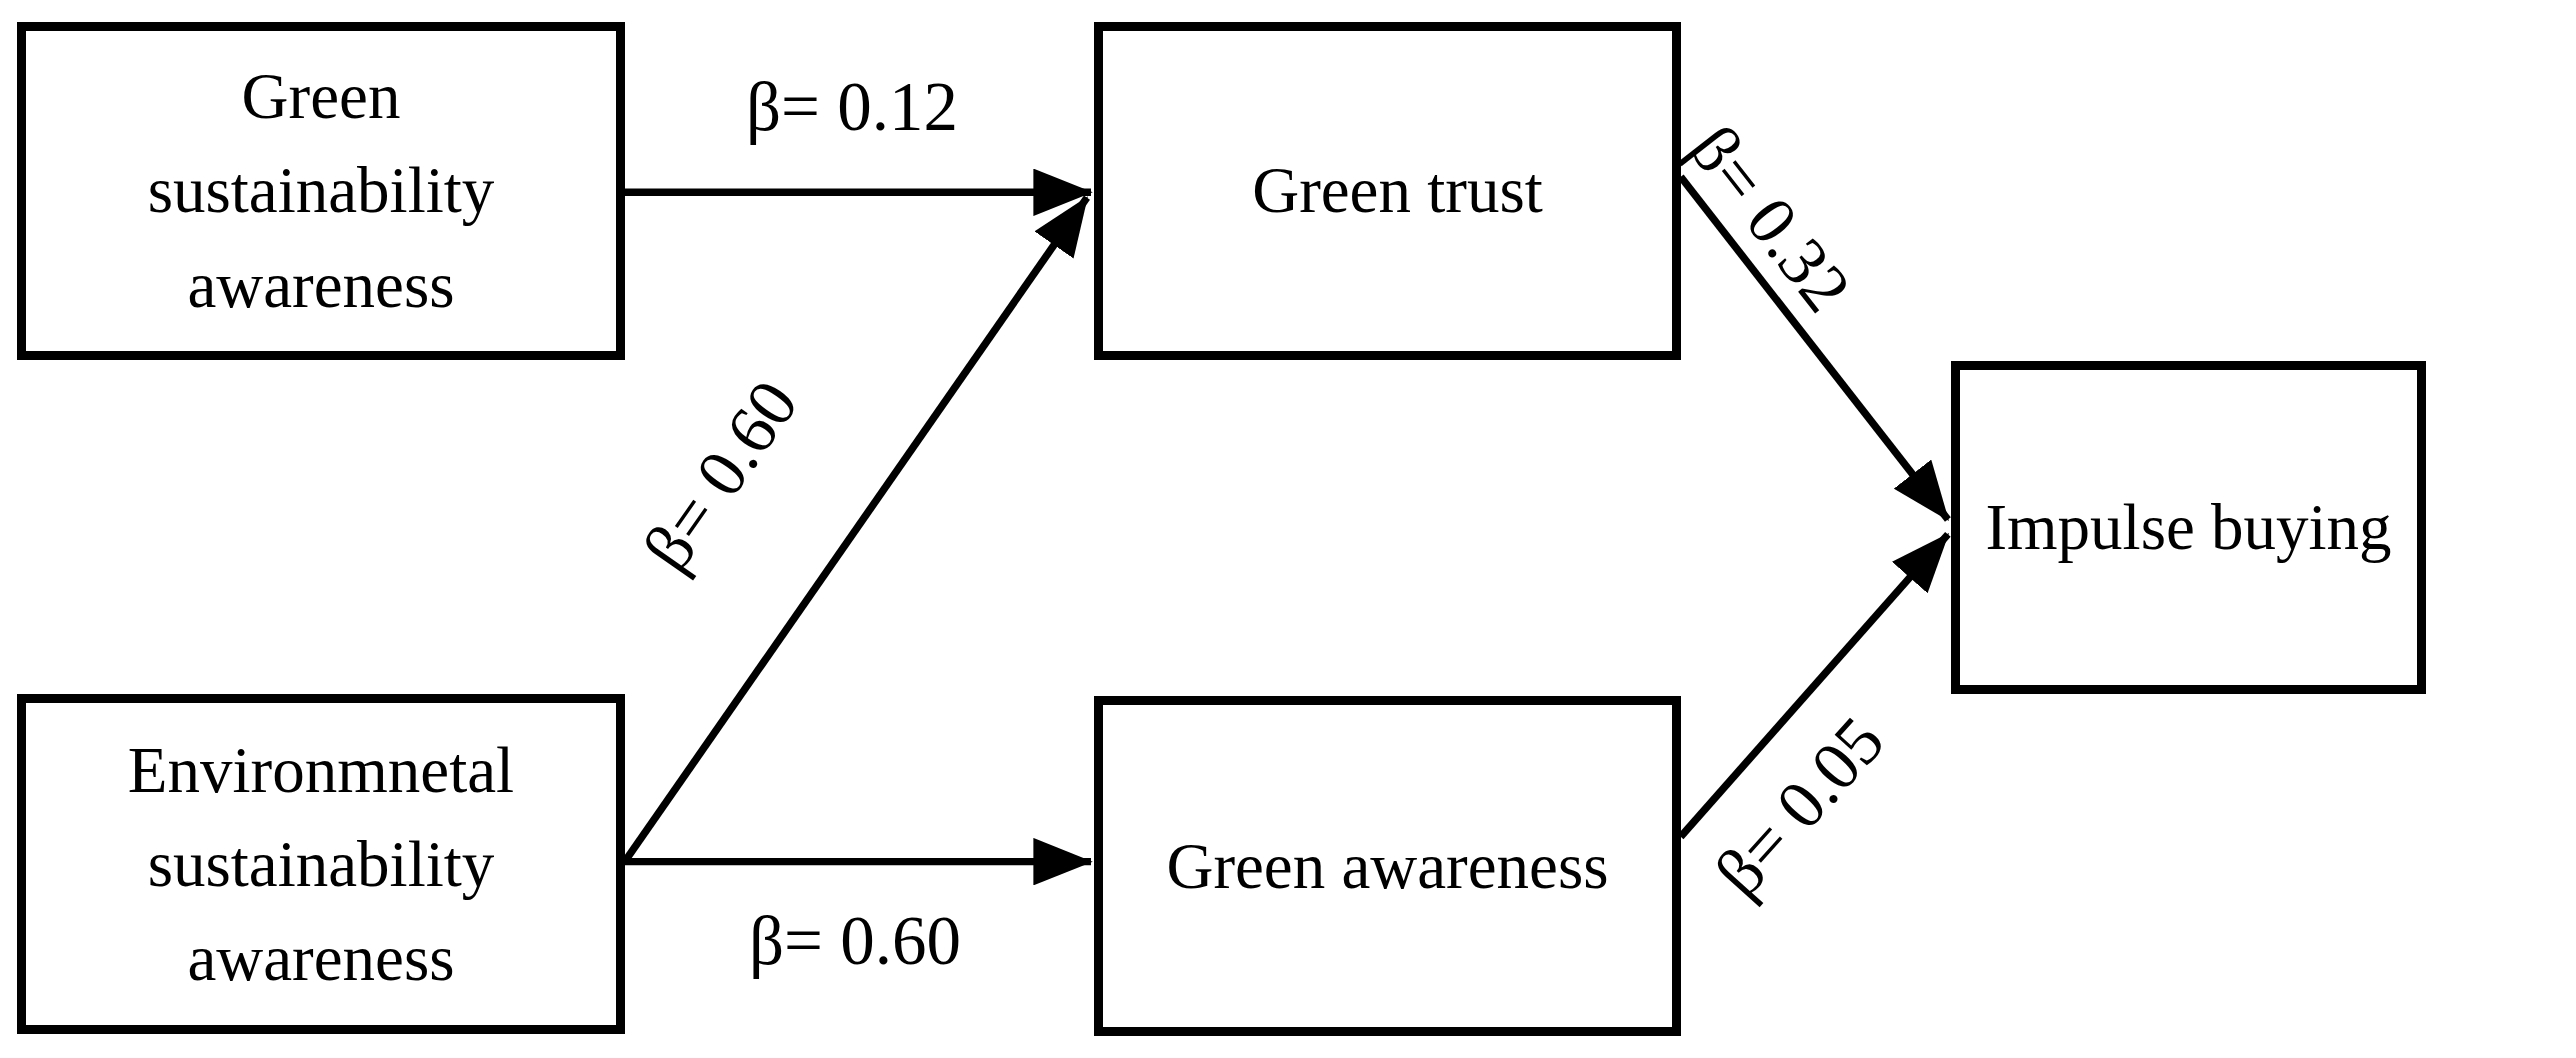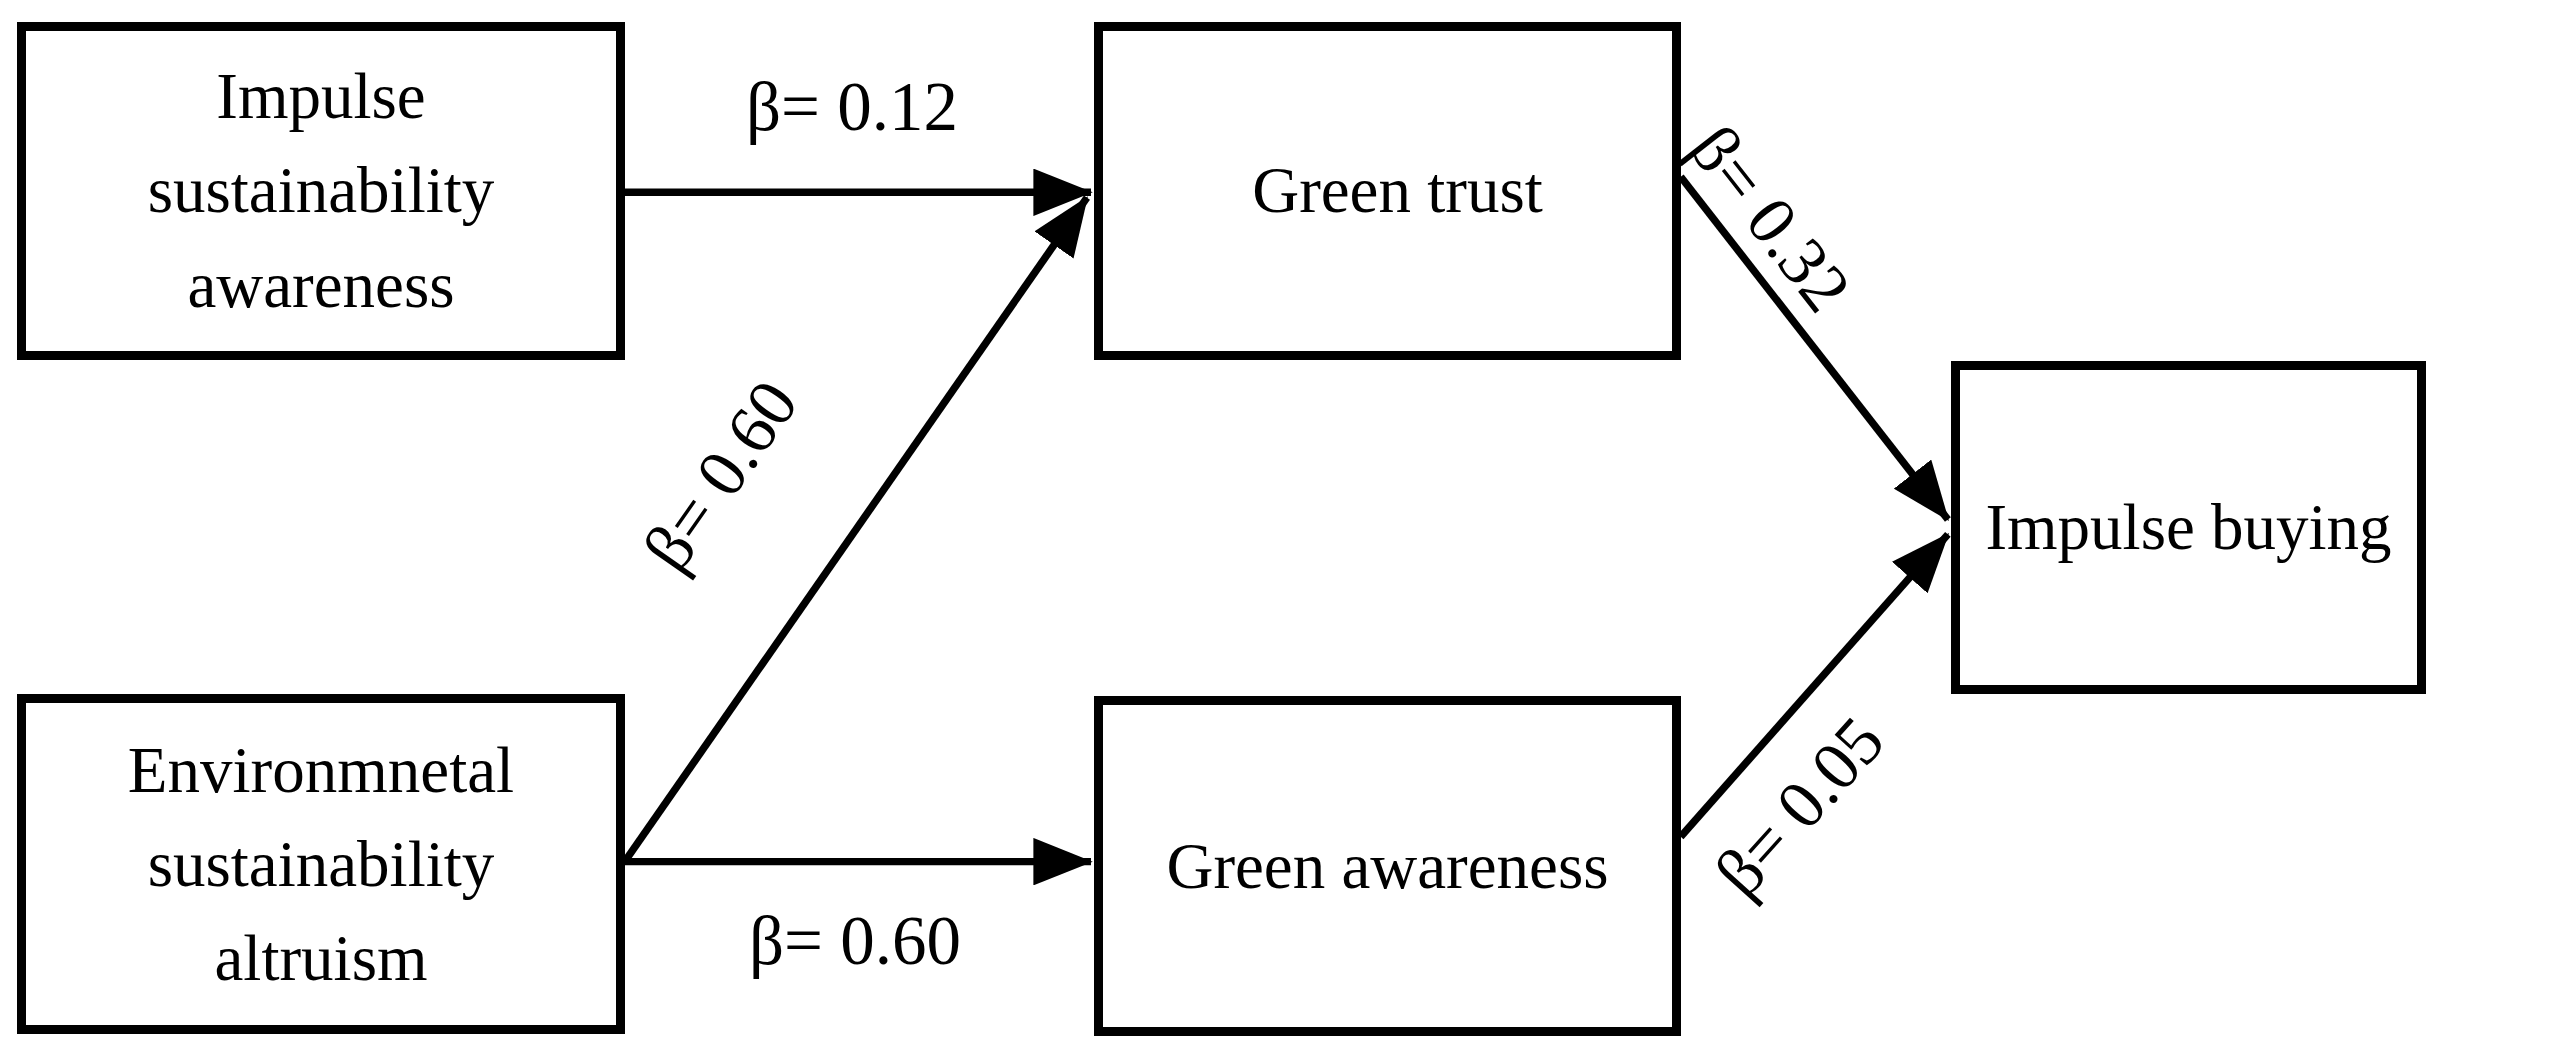--- a/index.html
+++ b/index.html
@@ -73,24 +73,24 @@
       </marker>
     </defs>
     <line class="edge-line" x1="925" y1="285" x2="1616" y2="285" marker-end="url(#arrowhead)"></line>
     <line class="edge-line" x1="925" y1="1277" x2="1610" y2="293" marker-end="url(#arrowhead)"></line>
     <line class="edge-line" x1="925" y1="1277" x2="1616" y2="1277" marker-end="url(#arrowhead)"></line>
     <line class="edge-line" x1="2490" y1="262" x2="2886" y2="770" marker-end="url(#arrowhead)"></line>
     <line class="edge-line" x1="2490" y1="1240" x2="2886" y2="792" marker-end="url(#arrowhead)"></line>
   </svg>
 
   <div class="node node-social">
-    <span class="label">Impulse sustainability awareness</span>
+    <span class="label">Green sustainability awareness</span>
   </div>
   <div class="node node-environmental">
-    <span class="label">Environmnetal sustainability altruism</span>
+    <span class="label">Environmnetal sustainability awareness</span>
   </div>
   <div class="node node-green-trust">
     <span class="label">Green trust</span>
   </div>
   <div class="node node-green-altruism">
     <span class="label">Green awareness</span>
   </div>
   <div class="node node-impulse">
     <span class="label">Impulse buying</span>
   </div>

